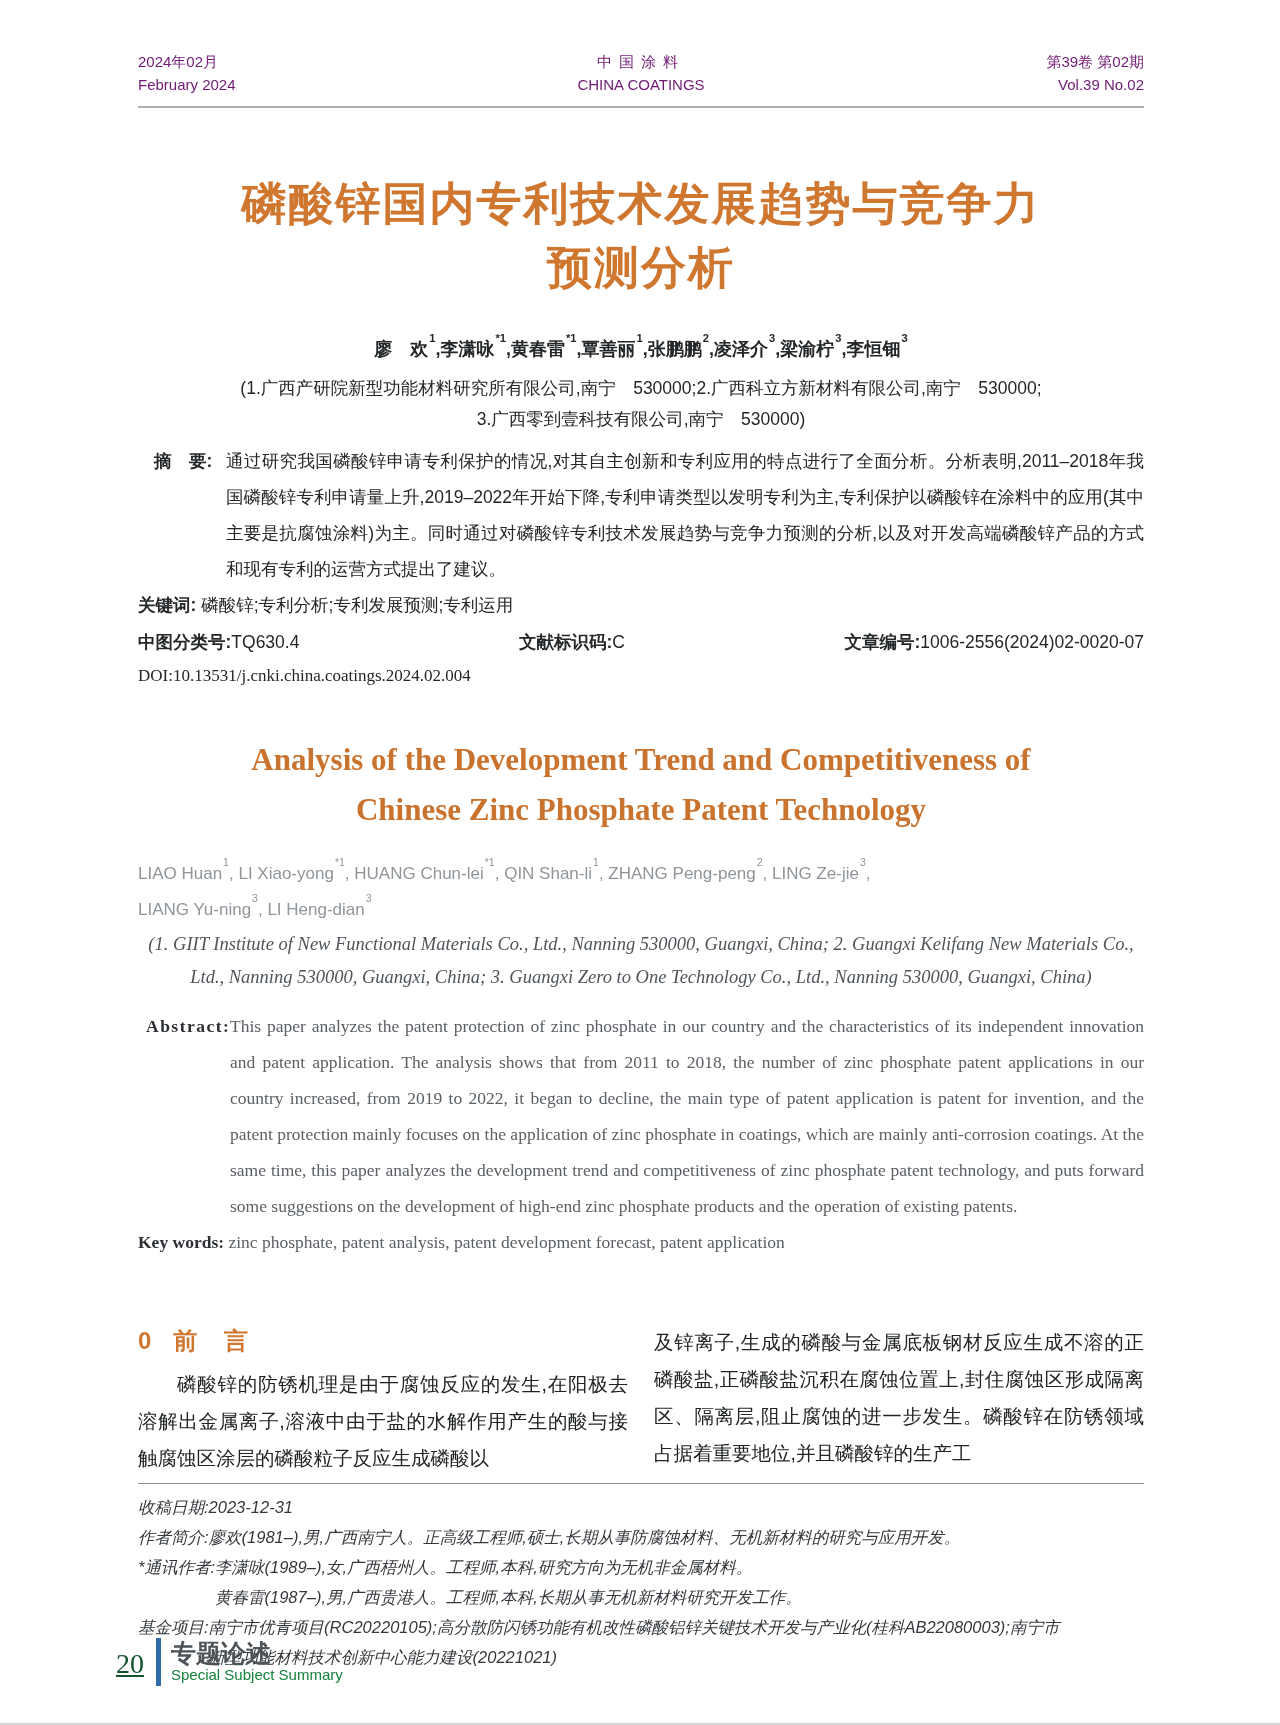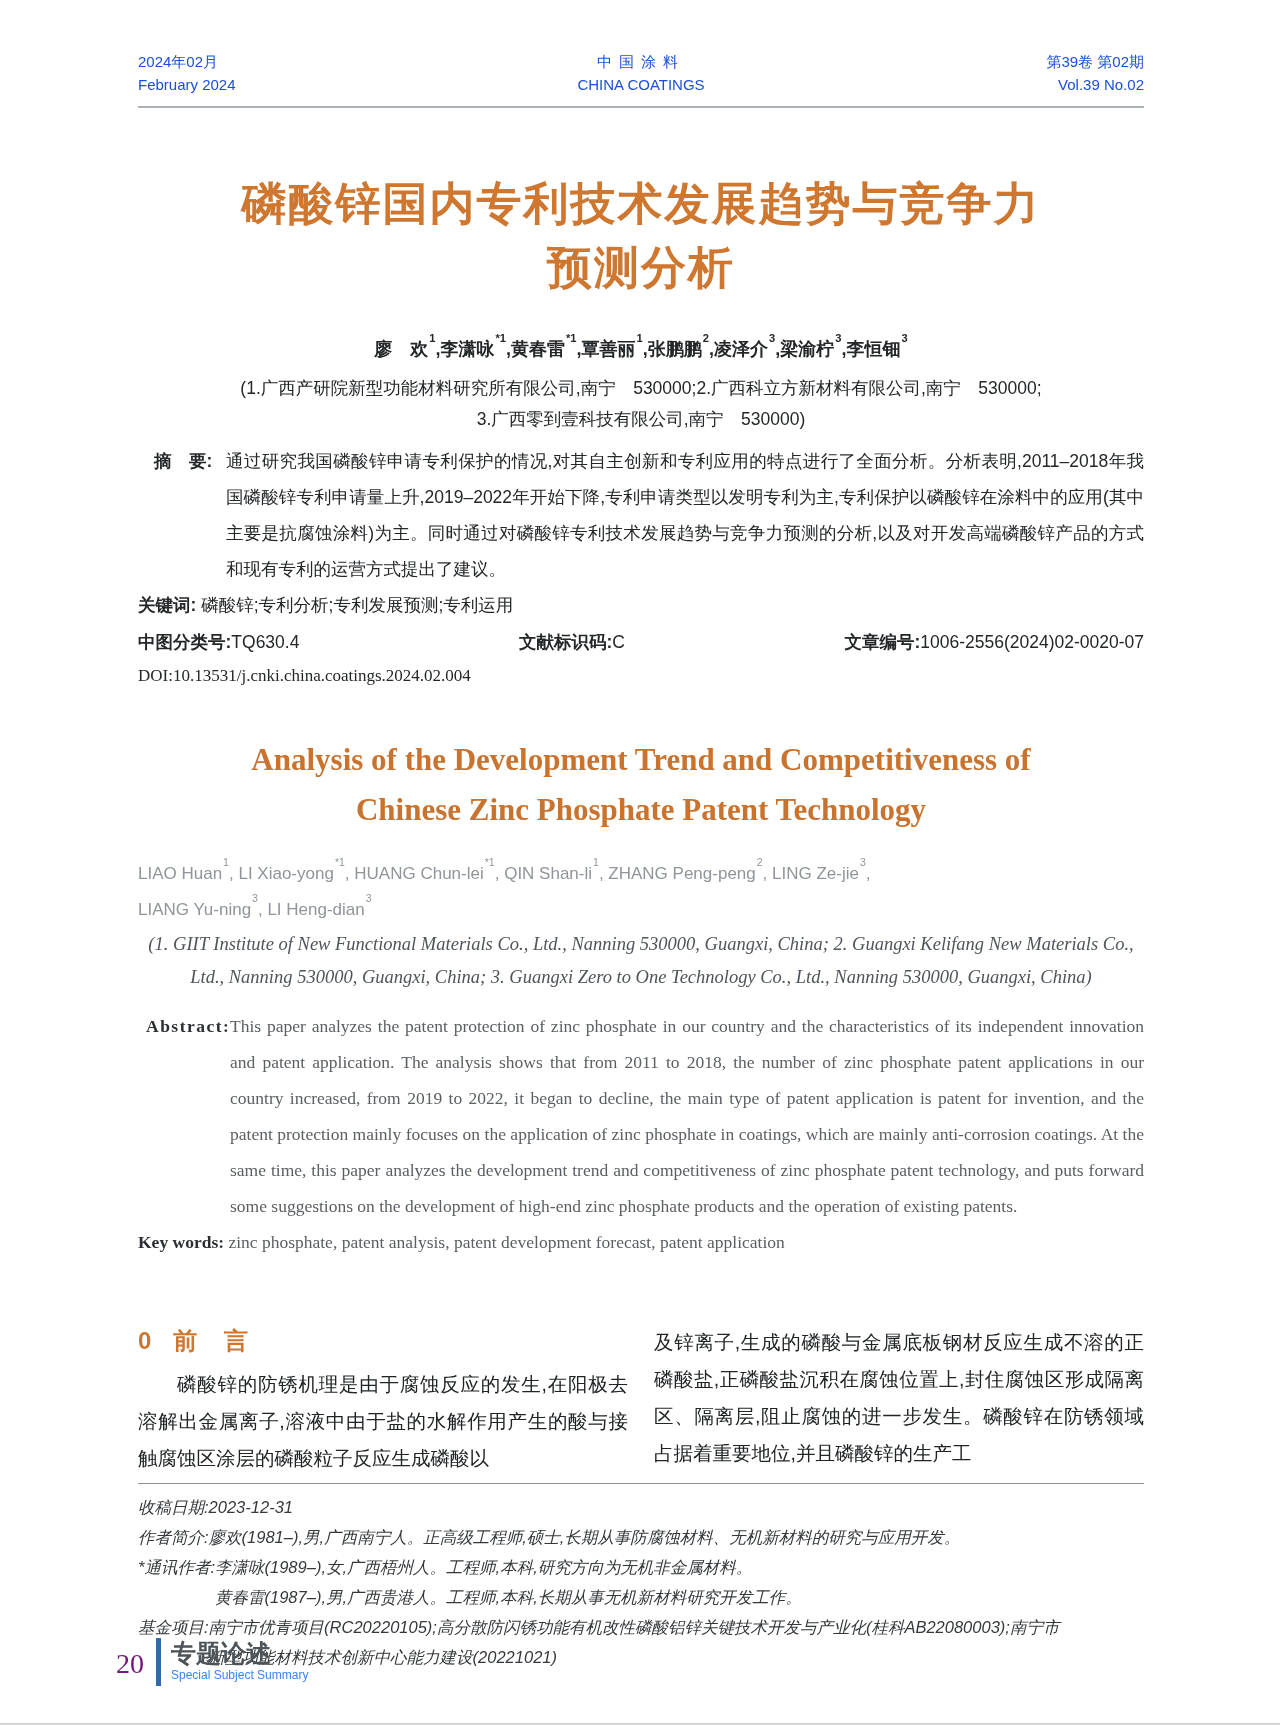--- a/index.html
+++ b/index.html
@@ -10,21 +10,21 @@
     overflow:hidden;
     font-family:"Liberation Sans", sans-serif;
     color:#1f2224;
   }
   .content{margin:0 136px 0 138px;width:1006px;}
 
   
   .journal-header{
     display:flex;justify-content:space-between;align-items:flex-end;
     margin-top:50px;
-    color:#1d4ed8;font-size:15px;line-height:23px;
+    color:#701a75;font-size:15px;line-height:23px;
   }
   .jh-left{text-align:left;}
   .jh-center{text-align:center;}
   .jh-center .cn{letter-spacing:7px;}
   .jh-right{text-align:right;}
   .header-rule{border:none;border-top:2px solid #aab0b5;margin:10px 0 0 0;}
 
   
   .title-cn{
     margin:64px 0 0 0;text-align:center;
@@ -79,24 +79,24 @@
 
   
   .footnote-sep{border:none;border-top:1.5px solid #8d9296;margin:6px 0 0 0;}
   .footnotes{margin-top:8px;font-size:16.5px;line-height:30px;color:#34383c;}
   .fn-row{display:flex;font-style:italic;}
   .fn-row .lbl{white-space:nowrap;}
   .fn-row .txt{flex:1;}
 
   
   .page-footer{position:absolute;left:116px;top:1638px;display:flex;align-items:center;}
-  .pf-num{font-family:"Liberation Serif", serif;font-size:28px;color:#701a75;margin-right:12px;padding-top:4px;}
+  .pf-num{font-family:"Liberation Serif", serif;font-size:28px;color:#14532d;margin-right:12px;padding-top:4px;text-decoration:underline;}
   .pf-bar{width:5px;height:48px;background:#2f6ba8;margin-right:10px;}
   .pf-cn{font-size:25px;font-weight:bold;color:#4c5359;line-height:26px;}
-  .pf-en{font-size:12px;color:#3b82f6;line-height:18px;}
+  .pf-en{font-size:15px;color:#15803d;line-height:18px;}
   .bottom-edge{position:absolute;left:0;right:0;bottom:0;height:2px;background:#d4d6d8;}
 </style>
 </head>
 <body>
 
 <div class="page">
   <div class="content">
 
     <div class="journal-header">
       <div class="jh-left">

